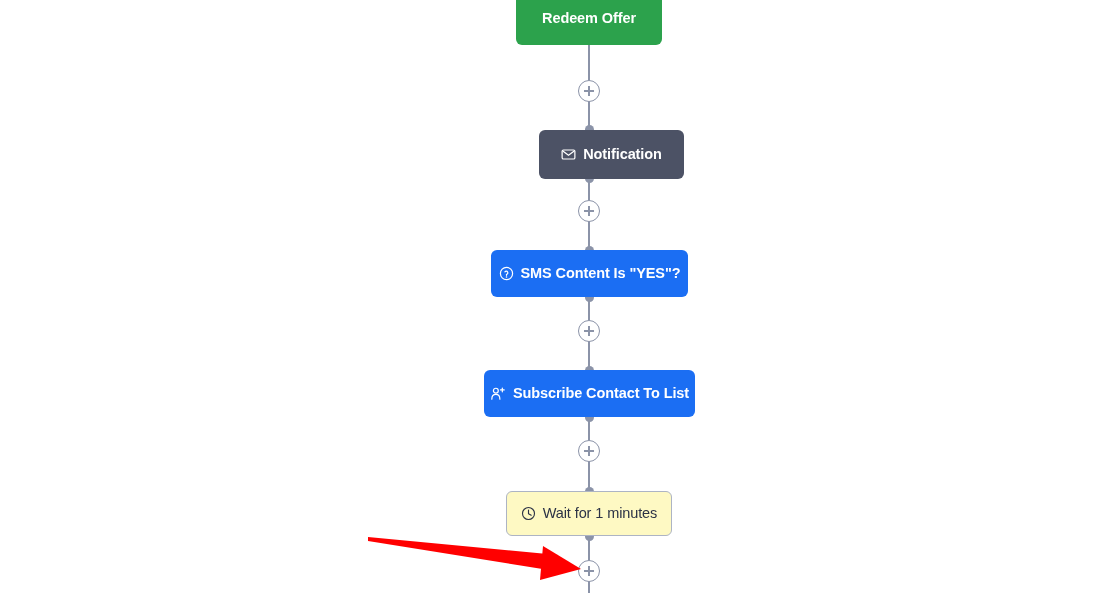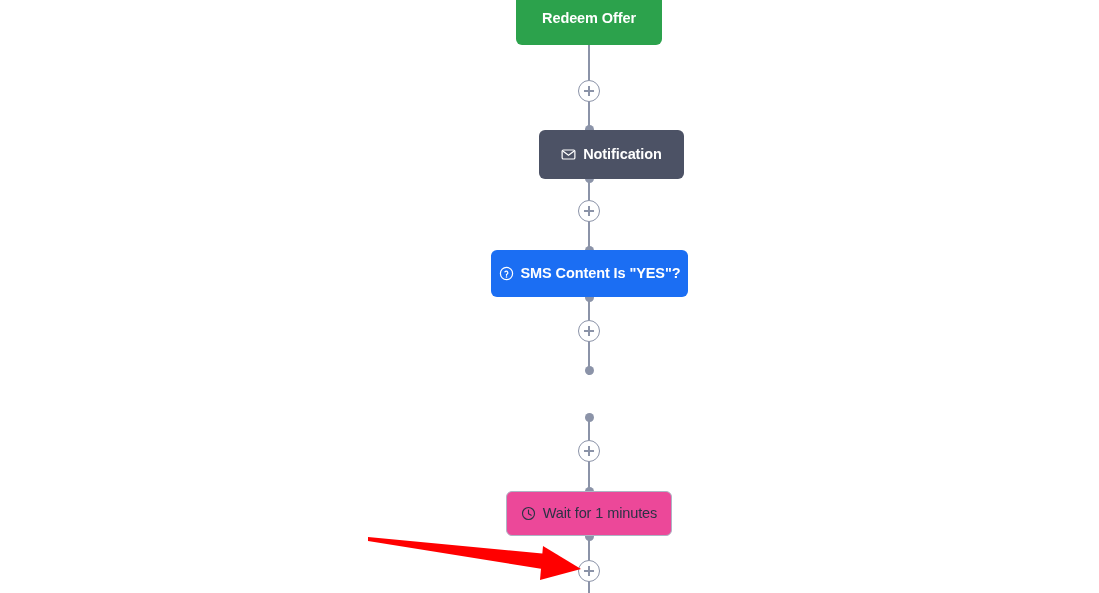--- a/index.html
+++ b/index.html
@@ -93,21 +93,21 @@
   }
   .node--dark {
     background: #4c5265;
     color: #ffffff;
   }
   .node--blue {
     background: #1b6ef3;
     color: #ffffff;
   }
   .node--white {
-    background: #ec4899;
+    background: #fef9c3;
     color: #2b3245;
     border: 1px solid #adb4c4;
     font-weight: normal;
     font-size: 14.5px;
   }
 
   
   #red-arrow {
     position: absolute;
     left: 355px;
@@ -170,20 +170,30 @@
     <span class="node-icon">
       <svg width="15" height="15" viewBox="0 0 16 16" fill="none">
         <circle cx="8" cy="8" r="6.5" stroke="#ffffff" stroke-width="1.3"></circle>
         <path d="M6.3 6.2 A1.75 1.75 0 1 1 8 9 L8 9.9" stroke="#ffffff" stroke-width="1.3" fill="none" stroke-linecap="round"></path>
         <circle cx="8" cy="11.7" r="0.85" fill="#ffffff"></circle>
       </svg>
     </span>
     <span class="node-label">SMS Content Is "YES"?</span>
   </div>
 
+  <div class="node node--blue" style="left:484px; top:370px; width:211px; height:47px;">
+    <span class="node-icon">
+      <svg width="16" height="15" viewBox="0 0 17 16" fill="none">
+        <circle cx="6.2" cy="5" r="2.6" stroke="#ffffff" stroke-width="1.3"></circle>
+        <path d="M1.9 14 C1.9 10.6 3.8 9 6.2 9 C8.6 9 10.5 10.6 10.5 14" stroke="#ffffff" stroke-width="1.3" fill="none" stroke-linecap="round"></path>
+        <path d="M13.1 2.2 L13.1 6.2 M11.1 4.2 L15.1 4.2" stroke="#ffffff" stroke-width="1.3" stroke-linecap="round"></path>
+      </svg>
+    </span>
+    <span class="node-label">Subscribe Contact To List</span>
+  </div>
 
   <div class="node node--white" style="left:506px; top:491px; width:166px; height:45px;">
     <span class="node-icon">
       <svg width="15" height="15" viewBox="0 0 16 16" fill="none">
         <circle cx="8" cy="8" r="6.4" stroke="#2b3245" stroke-width="1.2"></circle>
         <path d="M8 4.2 L8 8.2 L10.9 9.9" stroke="#2b3245" stroke-width="1.2" fill="none" stroke-linecap="round" stroke-linejoin="round"></path>
       </svg>
     </span>
     <span class="node-label">Wait for 1 minutes</span>
   </div>

